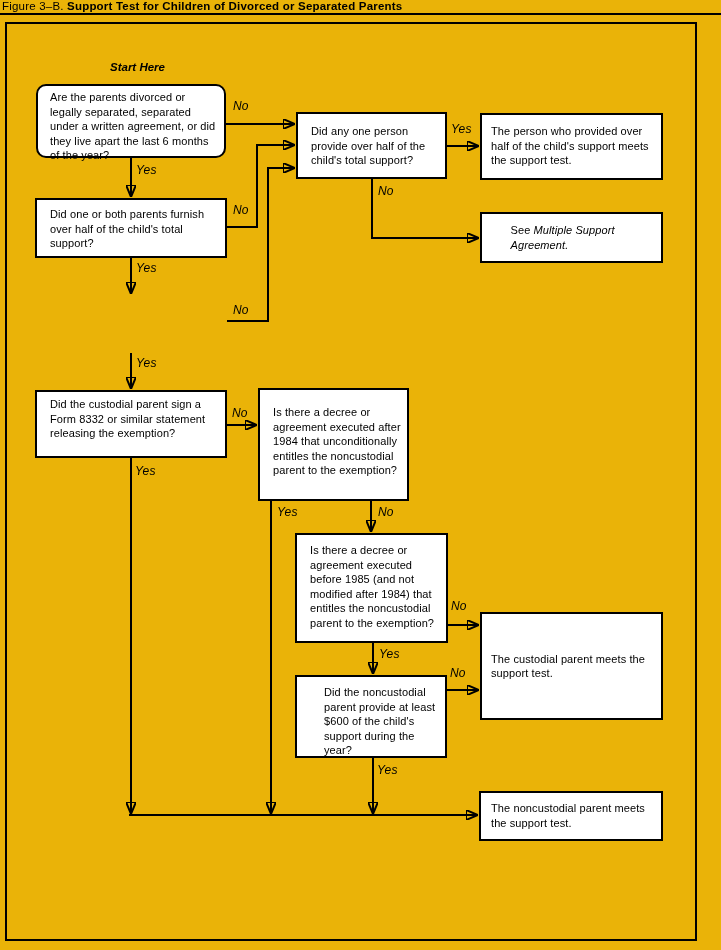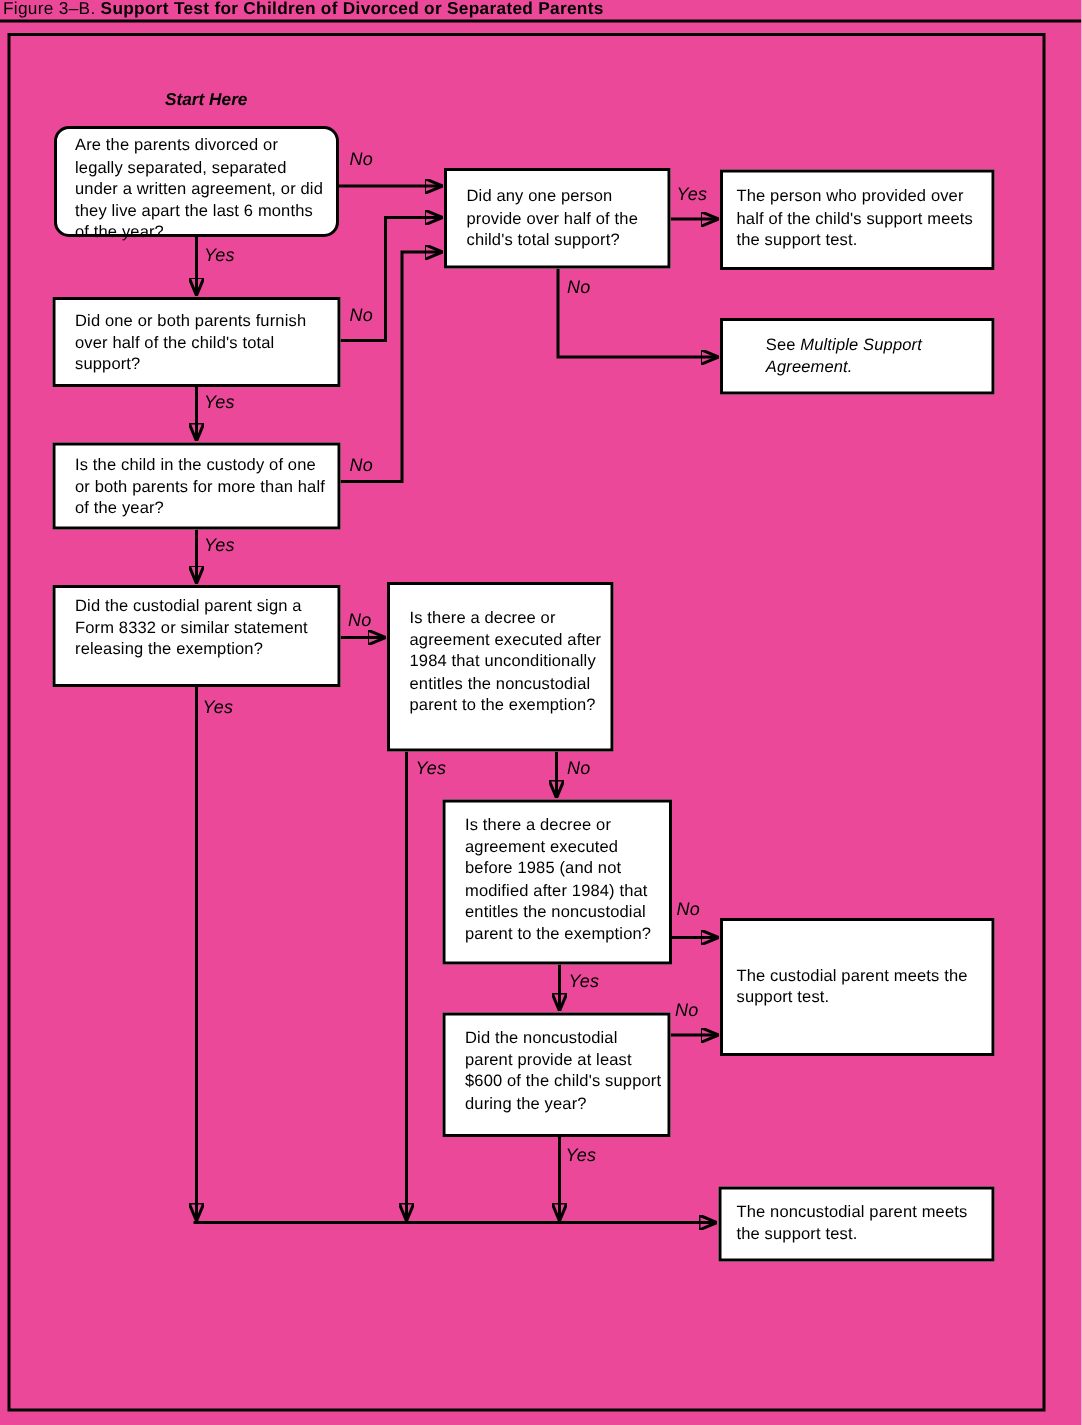--- a/index.html
+++ b/index.html
@@ -2,21 +2,21 @@
 <html><head>
 <meta charset="utf-8">
 <style>
   * { margin: 0; padding: 0; box-sizing: border-box; }
   html, body { background: #ffffff; }
   body { font-family: "Liberation Sans", sans-serif; color: #000; }
   .page {
     position: relative;
     width: 721px;
     height: 950px;
-    background: #ec4899;
+    background: #eab308;
     overflow: hidden;
     text-decoration: underline;
   }
   .title {
     position: absolute;
     left: 2px; top: 0px;
     font-size: 11.5px;
     letter-spacing: 0.2px;
     white-space: nowrap;
   }
@@ -48,26 +48,26 @@
     font-size: 11px;
     line-height: 14.5px;
     letter-spacing: 0.1px;
   }
   .q1 { left: 36px;  top: 84px;  width: 190px; height: 74px;  padding: 4px 6px 0 12px; border-radius: 10px; }
   .q2 { left: 35px;  top: 198px; width: 192px; height: 60px;  padding: 7px 6px 0 13px; }
   .q3 { left: 35px;  top: 295px; width: 192px; height: 58px;  padding: 6px 6px 0 13px; }
   .q4 { left: 35px;  top: 390px; width: 192px; height: 68px;  padding: 5px 6px 0 13px; }
   .q5 { left: 258px; top: 388px; width: 151px; height: 113px; padding: 15px 4px 0 13px; }
   .q6 { left: 295px; top: 533px; width: 153px; height: 110px; padding: 8px 4px 0 13px; }
-  .q7 { left: 295px; top: 675px; width: 152px; height: 83px;  padding: 8px 4px 0 13px; }
+  .q7 { left: 295px; top: 675px; width: 152px; height: 83px;  padding: 8px 4px 0 27px; }
   .m1 { left: 296px; top: 112px; width: 151px; height: 67px;  padding: 10px 4px 0 13px; }
   .r1 { left: 480px; top: 113px; width: 183px; height: 67px;  padding: 9px 4px 0 9px; }
   .r2 { left: 480px; top: 212px; width: 183px; height: 51px;  display: flex; align-items: center; }
   .r2 .r2-inner { width: 122px; margin: 12px auto; }
-  .r3 { left: 480px; top: 612px; width: 183px; height: 92px;  display: flex; align-items: center; padding: 0 4px 0 9px; }
+  .r3 { left: 480px; top: 612px; width: 183px; height: 108px;  display: flex; align-items: center; padding: 0 4px 0 9px; }
   .r4 { left: 479px; top: 791px; width: 184px; height: 50px;  padding: 8px 4px 0 10px; }
   .edge-label {
     position: absolute;
     font-size: 12px;
     font-style: italic;
     letter-spacing: 0.2px;
     white-space: nowrap;
   }
   .lbl-q1-no  { left: 233px; top: 99px; }
   .lbl-q1-yes { left: 136px; top: 163px; }
@@ -172,23 +172,20 @@
   </svg>
 
   <div class="box q1">
     <span>Are the parents divorced or legally separated, separated under a written agreement, or did they live apart the last 6 months of the year?</span>
   </div>
 
   <div class="box q2">
     <span>Did one or both parents furnish over half of the child's total support?</span>
   </div>
 
-  <div class="box q3">
-    <span>Is the child in the custody of one or both parents for more than half of the year?</span>
-  </div>
 
   <div class="box q4">
     <span>Did the custodial parent sign a Form 8332 or similar statement releasing the exemption?</span>
   </div>
 
   <div class="box q5">
     <span>Is there a decree or agreement executed after 1984 that unconditionally entitles the noncustodial parent to the exemption?</span>
   </div>
 
   <div class="box q6">

